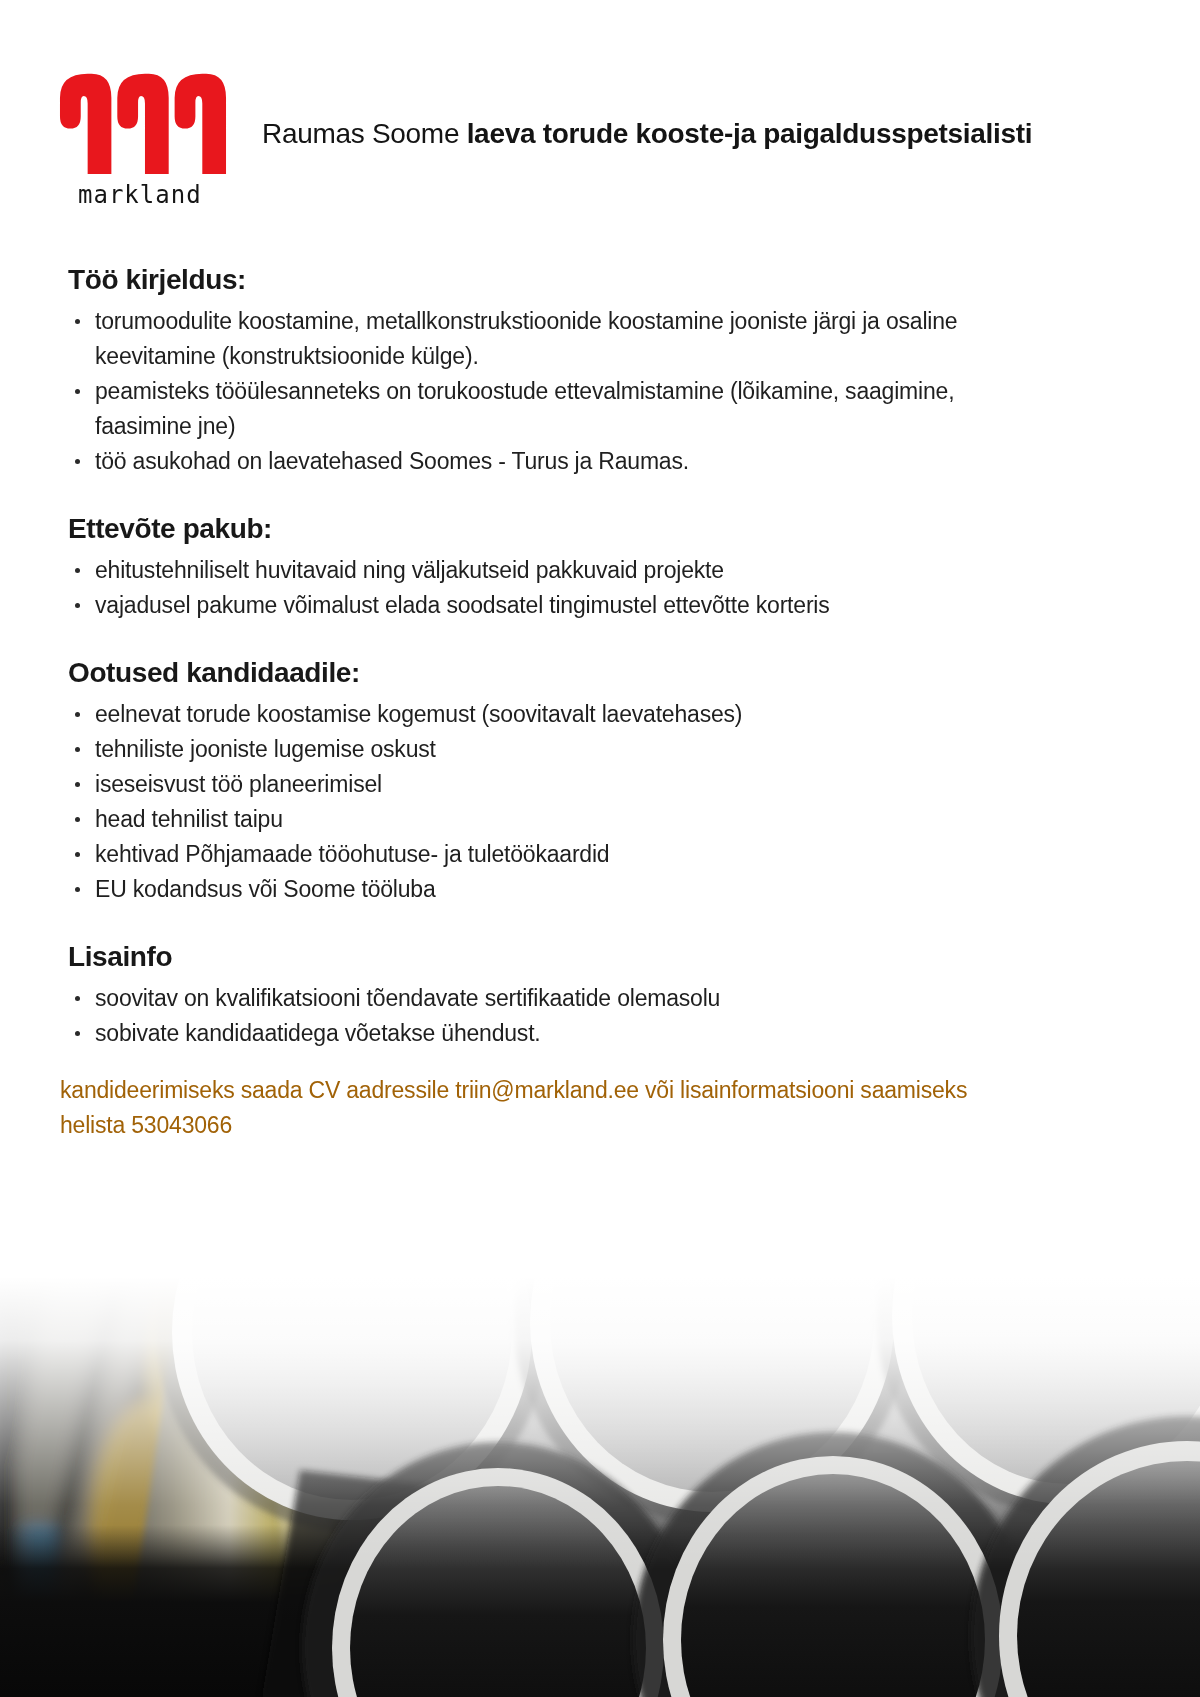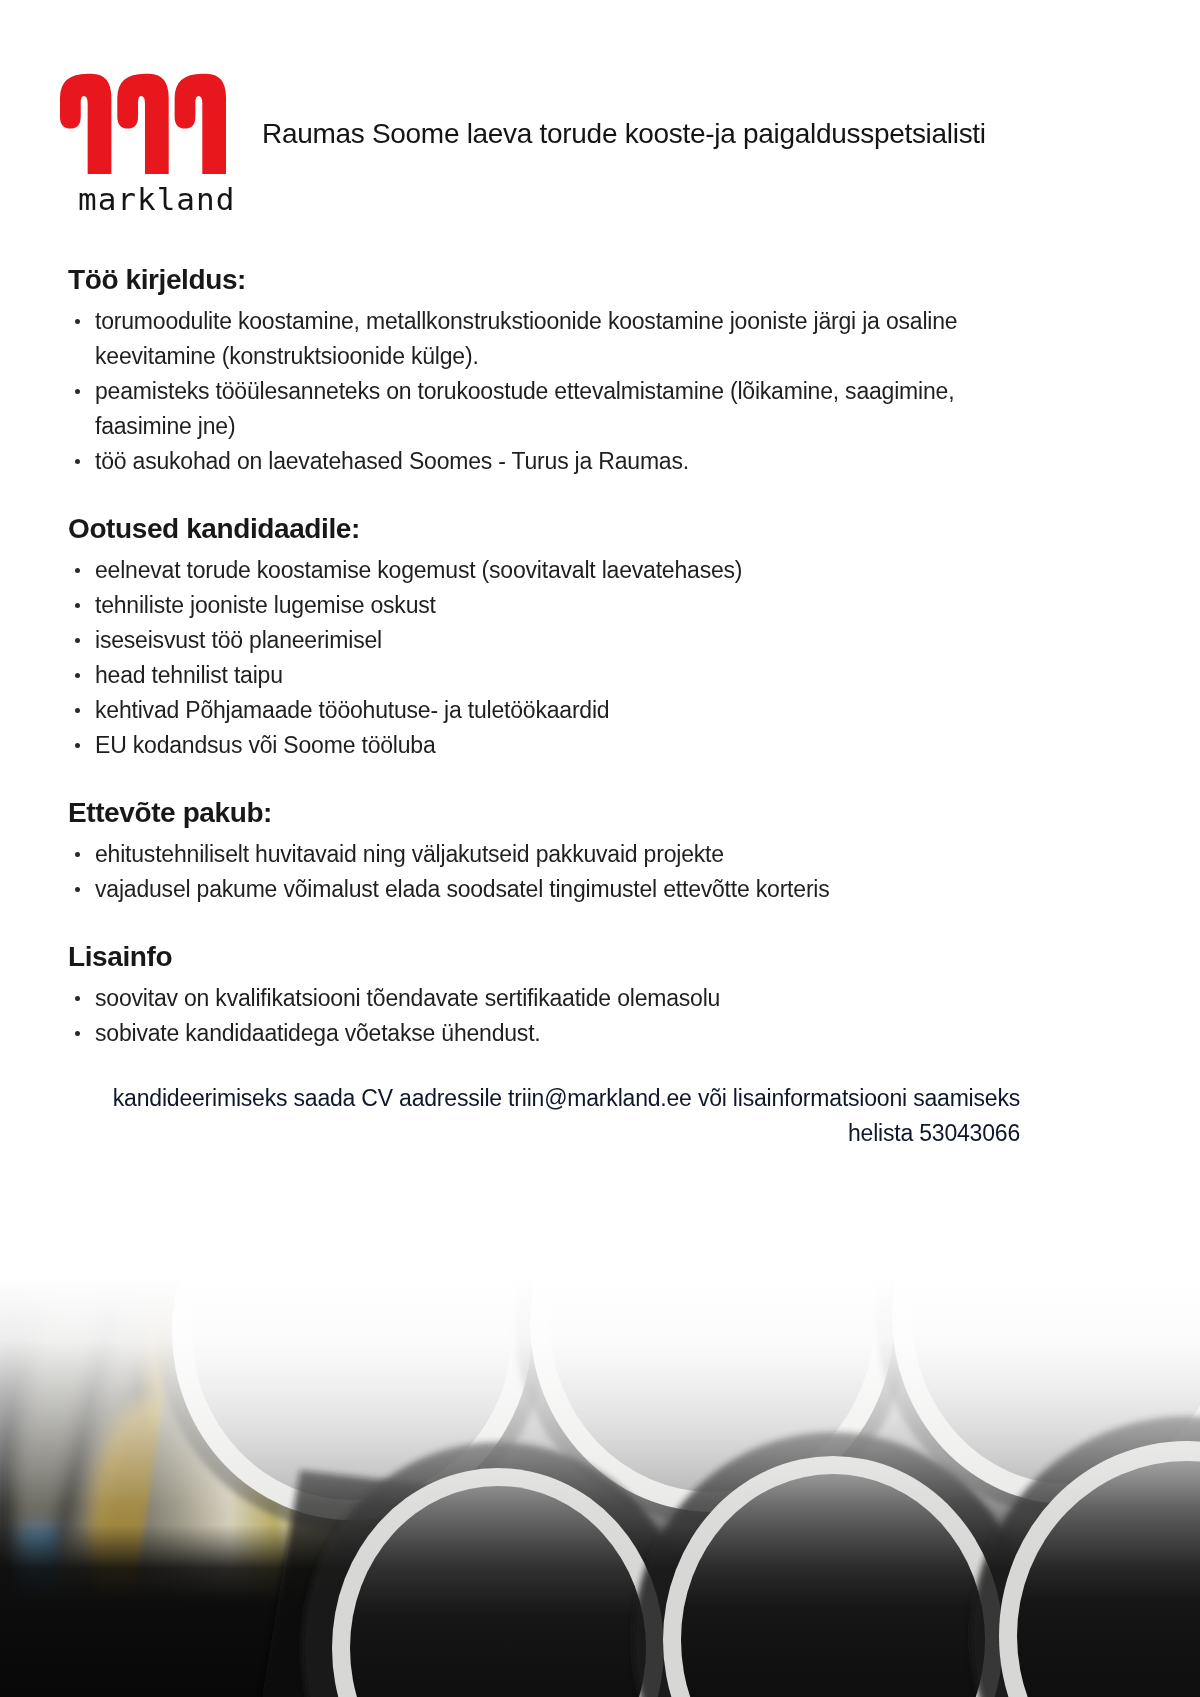--- a/index.html
+++ b/index.html
@@ -5,50 +5,50 @@
   html,body { margin:0; padding:0; background:#ffffff; }
   .page {
     position:relative; width:1200px; height:1697px; background:#ffffff;
     font-family:"Liberation Sans", sans-serif; color:#1c1c1c; overflow:hidden;
   }
   
   .logo { position:absolute; left:58px; top:70px; width:176px; }
   .logo svg { display:block; width:170px; height:104px; }
   .logo-text {
     font-family:"DejaVu Sans Mono", monospace;
-    font-size:31px; letter-spacing:1px; color:#151515;
+    font-size:24px; letter-spacing:1px; color:#151515;
     margin:7px 0 0 20px; font-weight:400;
   }
   .title {
     position:absolute; left:262px; top:116px;
     font-size:28px; line-height:36px; letter-spacing:-0.3px; white-space:nowrap;
     color:#141414;
   }
-  .title .t-bold { font-weight:400; }
+  .title .t-bold { font-weight:700; }
   
   .content { position:absolute; left:60px; top:260px; width:960px; }
   .sec-h {
     font-size:28px; font-weight:700; letter-spacing:-0.4px;
     line-height:40px; margin:30px 0 4px 8px; color:#181818;
   }
   #sections .sec:first-child .sec-h { margin-top:0; }
   .blist { list-style:none; margin:0 0 14px 0; padding:0; }
   .blist li {
     position:relative; padding-left:35px;
     font-size:23px; line-height:35px; letter-spacing:-0.2px; color:#1f1f1f;
   }
   .btxt { white-space:pre-line; }
   .btxt strong { font-weight:700; }
   .dot {
     position:absolute; left:15px; top:15px; width:5px; height:5px;
     border-radius:50%; background:#2a2a2a;
   }
   .footer {
-    margin-top:30px; font-size:23px; line-height:35px;
-    letter-spacing:-0.2px; white-space:pre-line; color:#0f172a;text-align:right;
+    margin-top:22px; font-size:23px; line-height:35px;
+    letter-spacing:-0.2px; white-space:pre-line; color:#a16207;
   }
   
   .photo { position:absolute; left:0; top:1240px; width:1200px; height:457px; }
   .photo svg { display:block; width:1200px; height:457px; }
 </style>
 </head>
 <body>
 
 <div class="page">
 
@@ -74,36 +74,36 @@
     <ul class="blist">
             <li><span class="dot"></span><span class="btxt">torumoodulite koostamine, metallkonstrukstioonide koostamine jooniste järgi ja osaline
 keevitamine (konstruktsioonide külge).</span></li>
             <li><span class="dot"></span><span class="btxt">peamisteks tööülesanneteks on torukoostude ettevalmistamine (lõikamine, saagimine,
 faasimine jne)</span></li>
             <li><span class="dot"></span><span class="btxt">töö asukohad on laevatehased Soomes - Turus ja Raumas.</span></li>
           </ul>
   </section>
 
   <section class="sec">
+    <h2 class="sec-h">Ettevõte pakub:</h2>
+    <ul class="blist">
+            <li><span class="dot"></span><span class="btxt">ehitustehniliselt huvitavaid ning väljakutseid pakkuvaid projekte</span></li>
+            <li><span class="dot"></span><span class="btxt">vajadusel pakume võimalust elada soodsatel tingimustel ettevõtte korteris</span></li>
+          </ul>
+  </section>
+
+  <section class="sec">
     <h2 class="sec-h">Ootused kandidaadile:</h2>
     <ul class="blist">
             <li><span class="dot"></span><span class="btxt">eelnevat torude koostamise kogemust (soovitavalt laevatehases)</span></li>
             <li><span class="dot"></span><span class="btxt">tehniliste jooniste lugemise oskust</span></li>
             <li><span class="dot"></span><span class="btxt">iseseisvust töö planeerimisel</span></li>
             <li><span class="dot"></span><span class="btxt">head tehnilist taipu</span></li>
             <li><span class="dot"></span><span class="btxt">kehtivad Põhjamaade tööohutuse- ja tuletöökaardid</span></li>
             <li><span class="dot"></span><span class="btxt">EU kodandsus või Soome tööluba</span></li>
-          </ul>
-  </section>
-
-  <section class="sec">
-    <h2 class="sec-h">Ettevõte pakub:</h2>
-    <ul class="blist">
-            <li><span class="dot"></span><span class="btxt">ehitustehniliselt huvitavaid ning väljakutseid pakkuvaid projekte</span></li>
-            <li><span class="dot"></span><span class="btxt">vajadusel pakume võimalust elada soodsatel tingimustel ettevõtte korteris</span></li>
           </ul>
   </section>
 
   <section class="sec">
     <h2 class="sec-h">Lisainfo</h2>
     <ul class="blist">
             <li><span class="dot"></span><span class="btxt">soovitav on kvalifikatsiooni tõendavate sertifikaatide olemasolu</span></li>
             <li><span class="dot"></span><span class="btxt">sobivate kandidaatidega võetakse ühendust.</span></li>
           </ul>
   </section>

